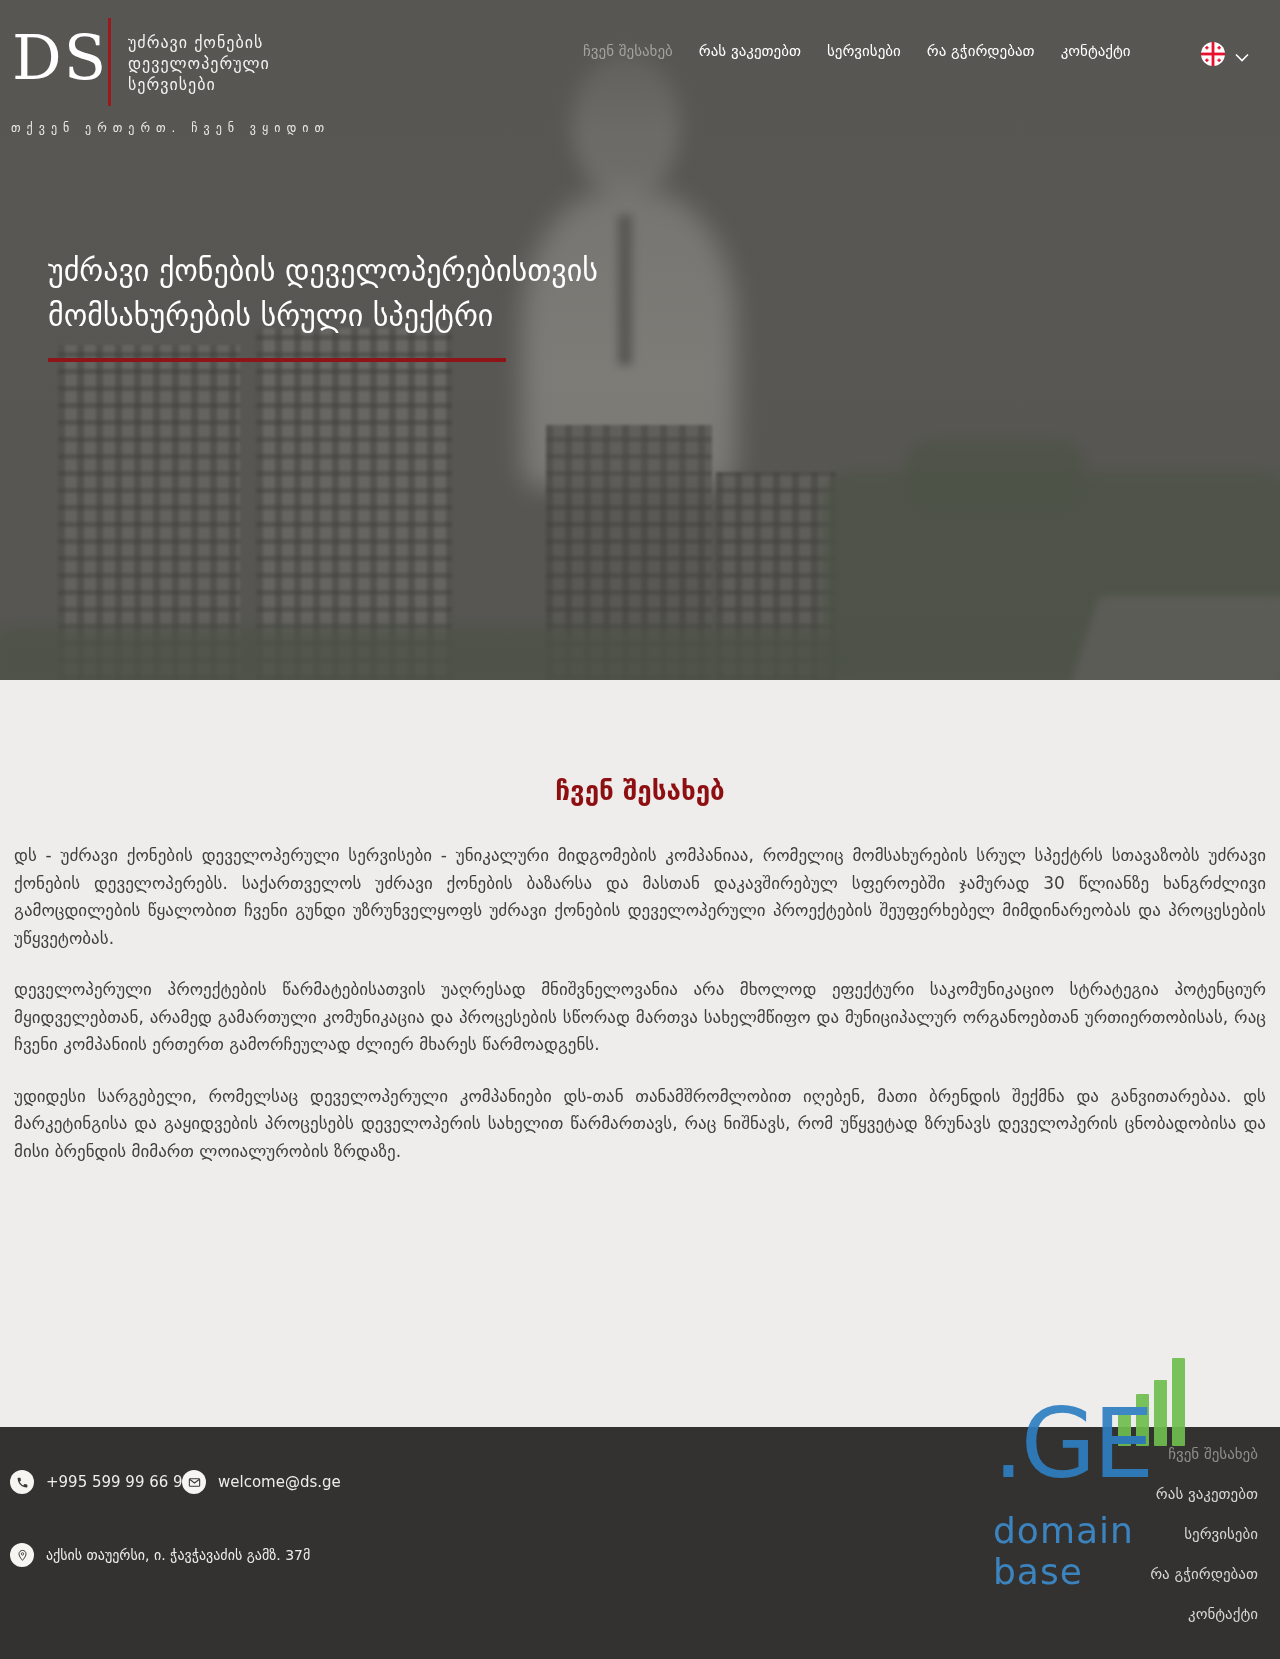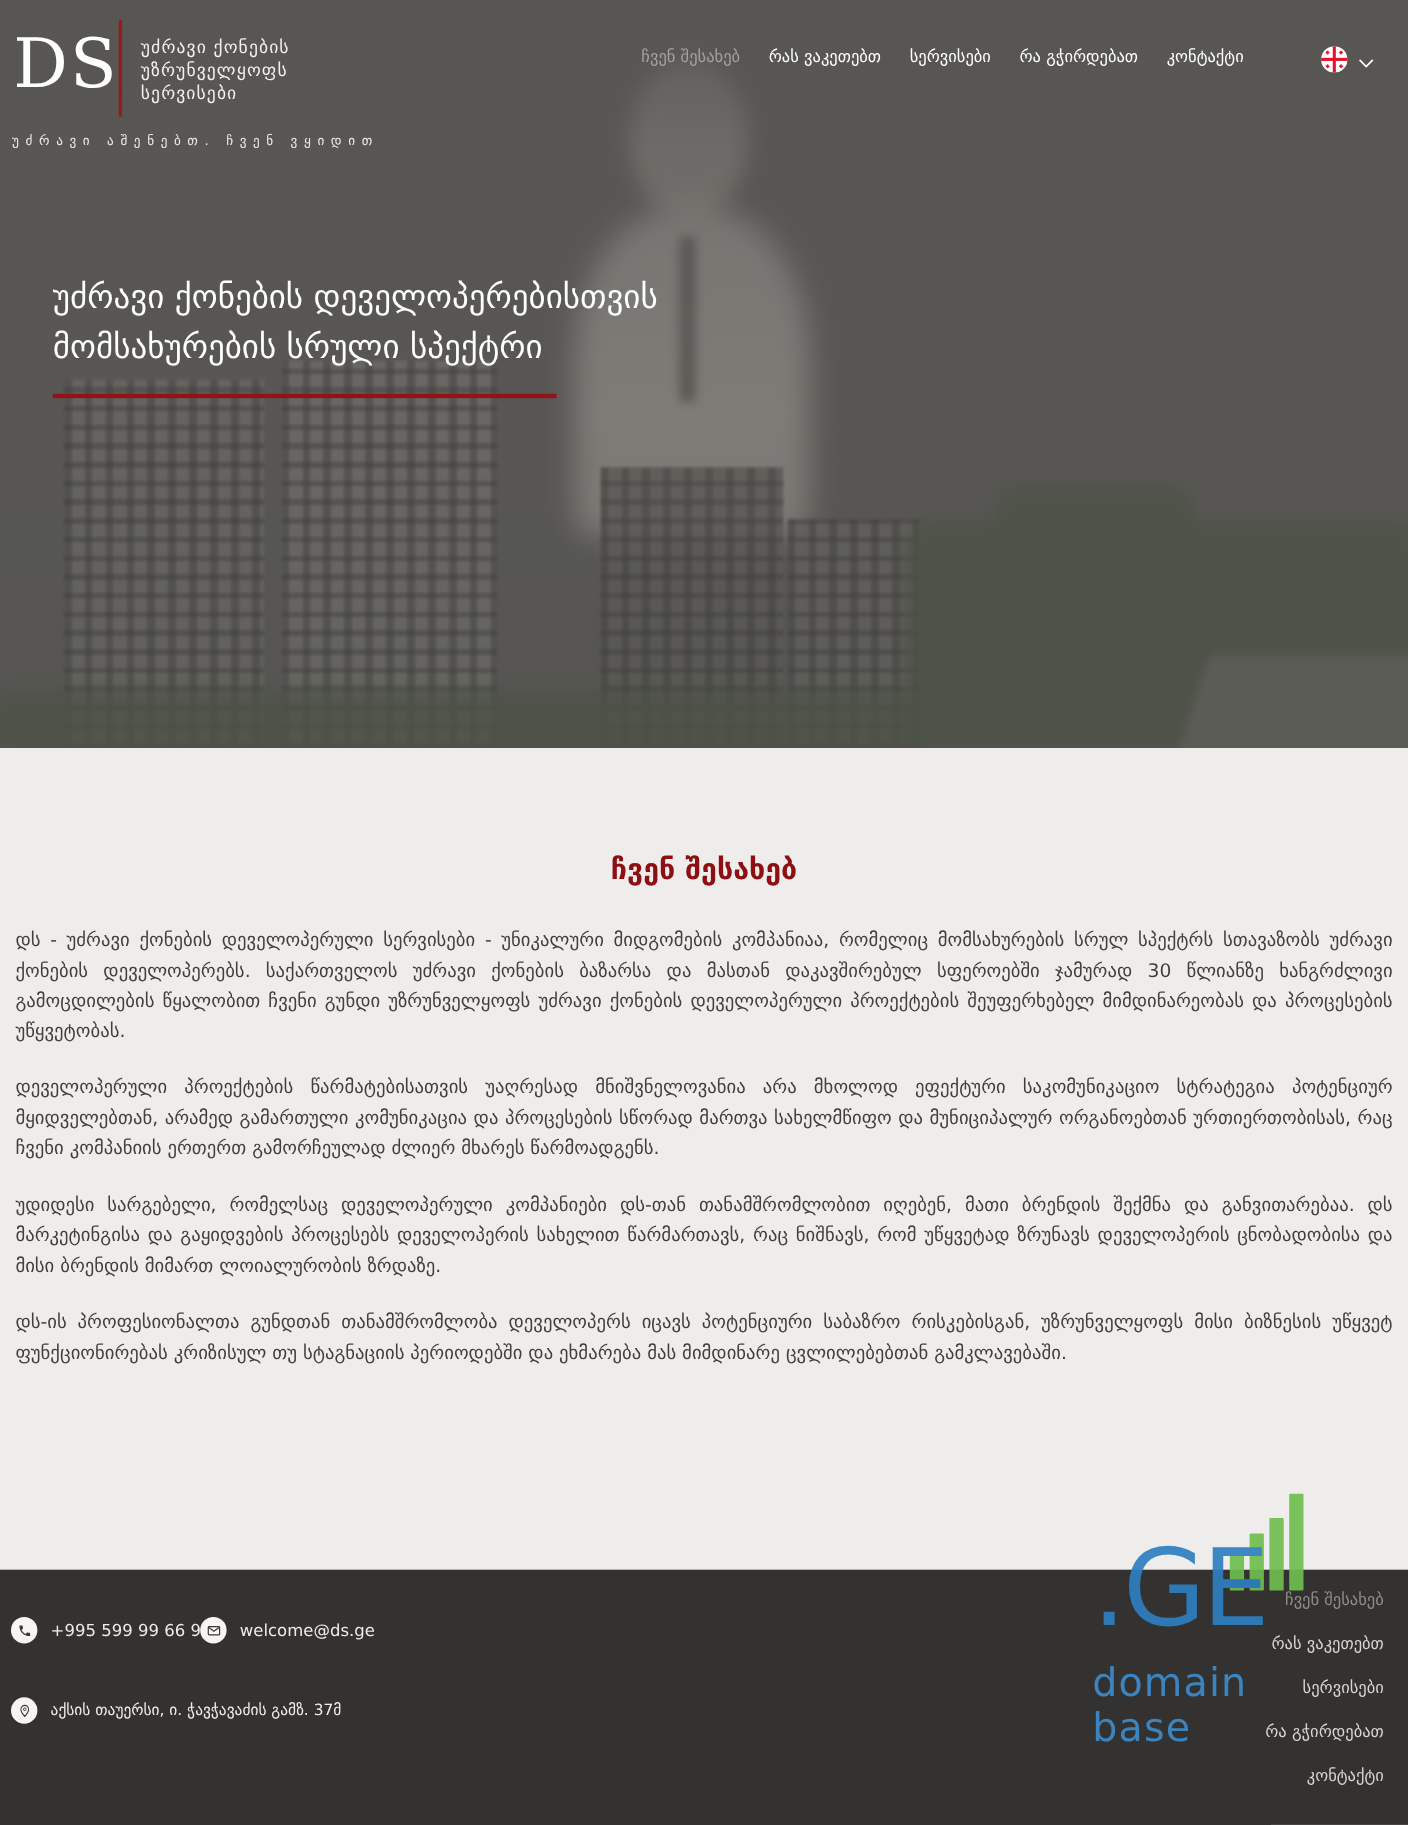--- a/index.html
+++ b/index.html
@@ -117,24 +117,24 @@
       <div class="trees t2"></div>
       <div class="trees t3"></div>
       <div class="road"></div>
       <div class="hero-overlay"></div>
     </div>
 
     <div class="monogram">DS</div>
     <div class="logo-rule"></div>
     <div class="logo-lines">
       <div>უძრავი ქონების</div>
-      <div>უზრუნველყოფს</div>
+      <div>დეველოპერული</div>
       <div>სერვისები</div>
     </div>
-    <div class="tagline">უძრავი აშენებთ. ჩვენ ვყიდით</div>
+    <div class="tagline">თქვენ ერთერთ. ჩვენ ვყიდით</div>
 
     <nav class="nav">
       <span class="active">ჩვენ შესახებ</span>
       <span>რას ვაკეთებთ</span>
       <span>სერვისები</span>
       <span>რა გჭირდებათ</span>
       <span>კონტაქტი</span>
     </nav>
 
     <div class="lang">
@@ -165,21 +165,20 @@
       <div>მომსახურების სრული სპექტრი</div>
     </div>
     <div class="hero-rule"></div>
   </section>
 
   <section class="about">
     <h2>ჩვენ შესახებ</h2>
     <p>დს - უძრავი ქონების დეველოპერული სერვისები - უნიკალური მიდგომების კომპანიაა, რომელიც მომსახურების სრულ სპექტრს სთავაზობს უძრავი ქონების დეველოპერებს. საქართველოს უძრავი ქონების ბაზარსა და მასთან დაკავშირებულ სფეროებში ჯამურად 30 წლიანზე ხანგრძლივი გამოცდილების წყალობით ჩვენი გუნდი უზრუნველყოფს უძრავი ქონების დეველოპერული პროექტების შეუფერხებელ მიმდინარეობას და პროცესების უწყვეტობას.</p>
     <p>დეველოპერული პროექტების წარმატებისათვის უაღრესად მნიშვნელოვანია არა მხოლოდ ეფექტური საკომუნიკაციო სტრატეგია პოტენციურ მყიდველებთან, არამედ გამართული კომუნიკაცია და პროცესების სწორად მართვა სახელმწიფო და მუნიციპალურ ორგანოებთან ურთიერთობისას, რაც ჩვენი კომპანიის ერთერთ გამორჩეულად ძლიერ მხარეს წარმოადგენს.</p>
     <p>უდიდესი სარგებელი, რომელსაც დეველოპერული კომპანიები დს-თან თანამშრომლობით იღებენ, მათი ბრენდის შექმნა და განვითარებაა. დს მარკეტინგისა და გაყიდვების პროცესებს დეველოპერის სახელით წარმართავს, რაც ნიშნავს, რომ უწყვეტად ზრუნავს დეველოპერის ცნობადობისა და მისი ბრენდის მიმართ ლოიალურობის ზრდაზე.</p>
-    <p>დს-ის პროფესიონალთა გუნდთან თანამშრომლობა დეველოპერს იცავს პოტენციური საბაზრო რისკებისგან, უზრუნველყოფს მისი ბიზნესის უწყვეტ ფუნქციონირებას კრიზისულ თუ სტაგნაციის პერიოდებში და ეხმარება მას მიმდინარე ცვლილებებთან გამკლავებაში.</p>
   </section>
 
   <footer class="footer">
     <div class="contact c-phone">
       <span class="cicon">
         <svg width="13" height="13" viewBox="0 0 24 24">
           <path d="M6.62 10.79c1.44 2.83 3.76 5.14 6.59 6.59l2.2-2.21c.27-.27.67-.36 1.02-.24 1.12.37 2.33.57 3.57.57.55 0 1 .45 1 1V20c0 .55-.45 1-1 1-9.39 0-17-7.61-17-17 0-.55.45-1 1-1h3.5c.55 0 1 .45 1 1 0 1.25.2 2.45.57 3.57.11.35.03.74-.25 1.02l-2.2 2.2z" fill="#3a3936"></path>
         </svg>
       </span>
       <span>+995 599 99 66 96</span>

